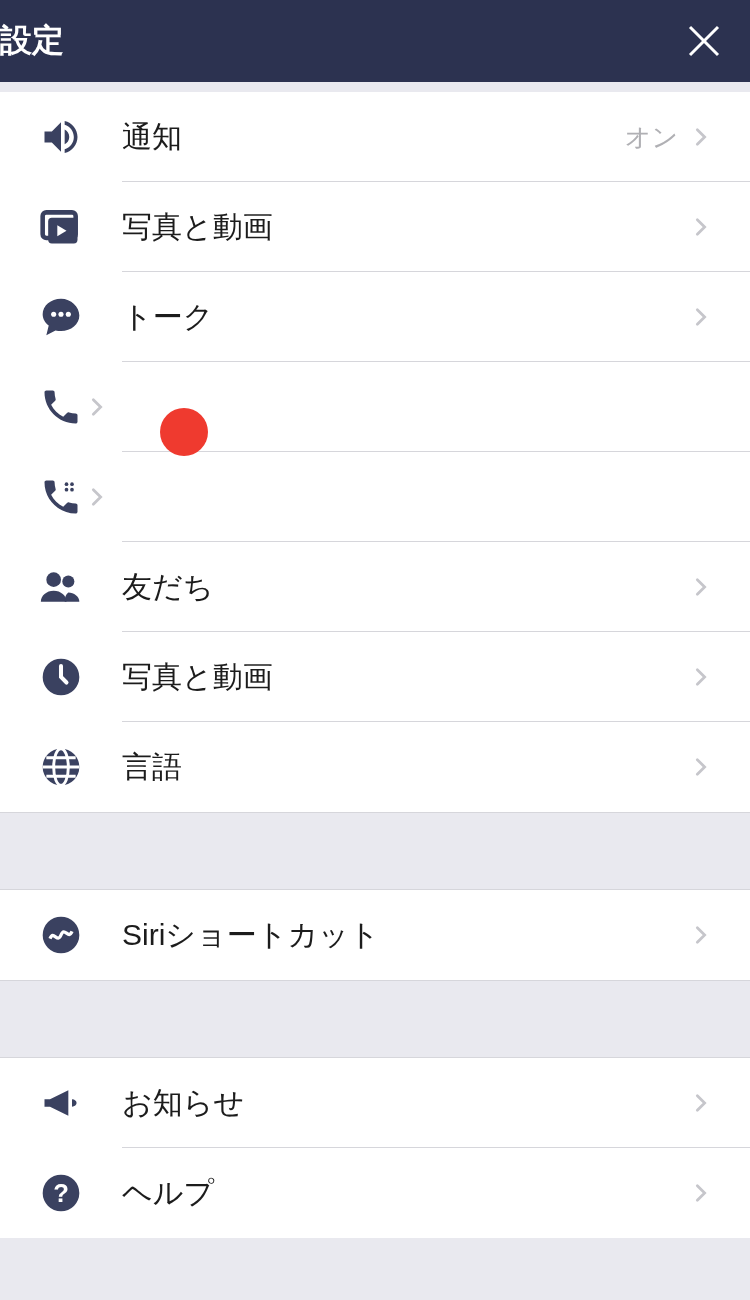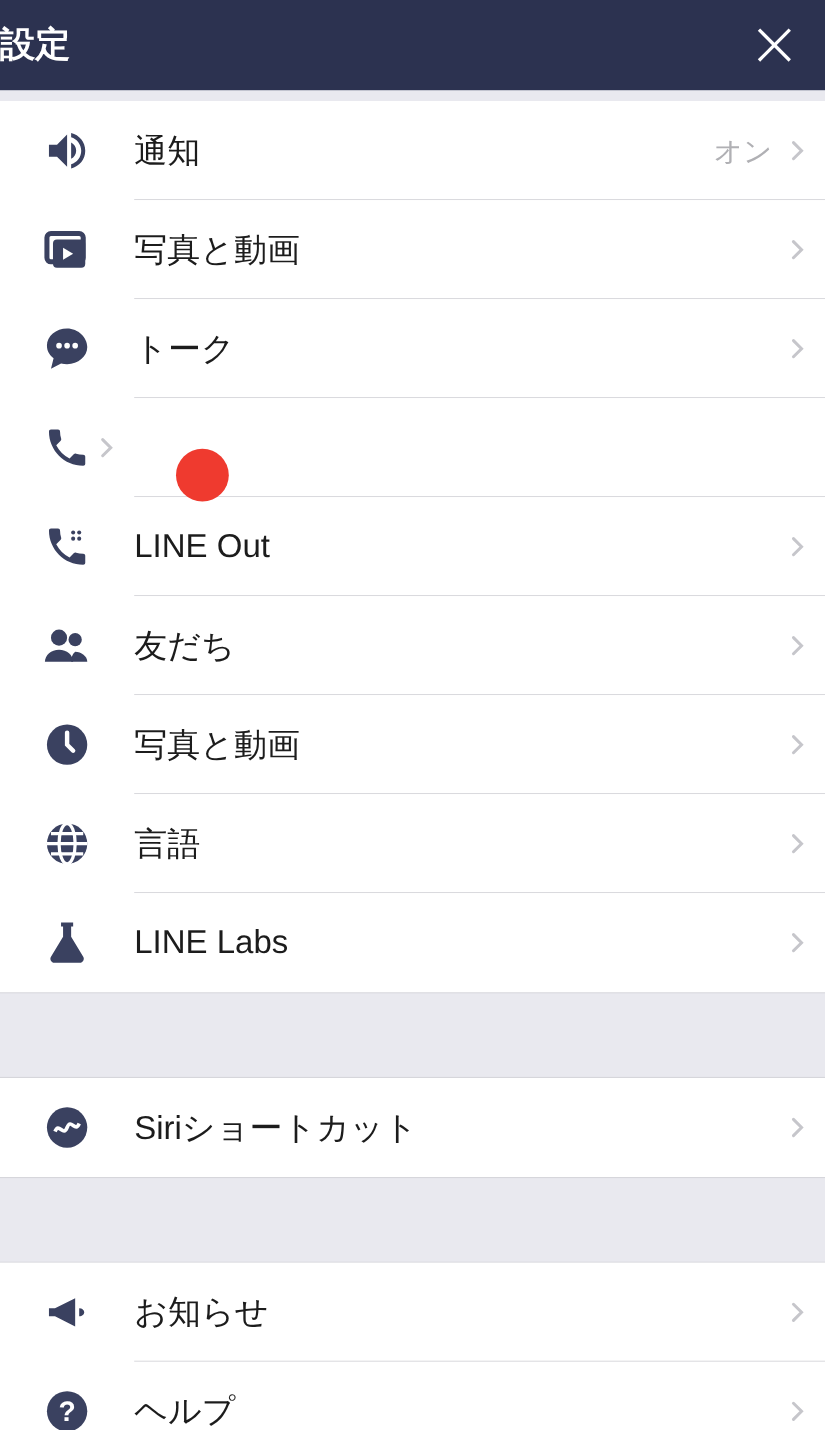--- a/index.html
+++ b/index.html
@@ -51,21 +51,21 @@
       border-top: 1px solid #d6d6db;
       border-bottom: 1px solid #d6d6db;
     }
     .list {
       background: #ffffff;
     }
     .list-item {
       display: flex;
       align-items: center;
       height: 90px;
-      padding: 0 14px 0 36px;
+      padding: 0 38px 0 36px;
       cursor: pointer;
       position: relative;
       background: #ffffff;
     }
     .list-item .divider {
       position: absolute;
       bottom: 0;
       left: 122px;
       right: 0;
       height: 1px;
@@ -186,21 +186,20 @@
   <div class="list-item">
     <span class="item-icon">
       <svg width="44" height="44" viewBox="0 0 24 24" fill="#3a4160">
           <path d="M6.62 10.79c1.44 2.83 3.76 5.14 6.59 6.59l2.2-2.2c.27-.27.67-.36 1.02-.24 1.12.37 2.33.57 3.57.57.55 0 1 .45 1 1V20c0 .55-.45 1-1 1-9.39 0-17-7.61-17-17 0-.55.45-1 1-1h3.5c.55 0 1 .45 1 1 0 1.25.2 2.45.57 3.57.11.35.03.74-.25 1.02l-2.2 2.2z"></path>
           <circle cx="15" cy="5" r="1"></circle>
           <circle cx="18" cy="5" r="1"></circle>
           <circle cx="15" cy="8" r="1"></circle>
           <circle cx="18" cy="8" r="1"></circle>
         </svg>
     </span>
-    <span class="item-label">LINE Out</span>
     <svg class="chevron" viewBox="0 0 24 24">
         <path d="M8 4l8 8-8 8" stroke="#c6c6cb" stroke-width="3" fill="none" stroke-linecap="round"></path>
       </svg>
     <div class="divider"></div>
   </div>
 
   <div class="list-item">
     <span class="item-icon">
       <svg width="44" height="44" viewBox="0 0 24 24" fill="#3a4160">
           <circle cx="8" cy="8" r="4"></circle>
@@ -239,31 +238,20 @@
           <path d="M4 7h16M4 17h16" stroke="#fff" stroke-width="1.6"></path>
         </svg>
     </span>
     <span class="item-label">言語</span>
     <svg class="chevron" viewBox="0 0 24 24">
         <path d="M8 4l8 8-8 8" stroke="#c6c6cb" stroke-width="3" fill="none" stroke-linecap="round"></path>
       </svg>
     <div class="divider"></div>
   </div>
 
-  <div class="list-item">
-    <span class="item-icon">
-      <svg width="44" height="44" viewBox="0 0 24 24" fill="#3a4160">
-          <path d="M9 2h6v2h-1v5l6 10c.8 1.3-.2 3-1.7 3H5.7c-1.5 0-2.5-1.7-1.7-3l6-10V4H9V2z"></path>
-        </svg>
-    </span>
-    <span class="item-label">LINE Labs</span>
-    <svg class="chevron" viewBox="0 0 24 24">
-        <path d="M8 4l8 8-8 8" stroke="#c6c6cb" stroke-width="3" fill="none" stroke-linecap="round"></path>
-      </svg>
-  </div>
 </div>
 
 <div class="section-gap-large"></div>
 
 <div class="list">
   <div class="list-item">
     <span class="item-icon">
       <svg width="44" height="44" viewBox="0 0 24 24" fill="#3a4160">
           <circle cx="12" cy="12" r="10"></circle>
           <path d="M6 14c2-5 4 3 6-2s4 3 6-2" stroke="#fff" stroke-width="1.8" fill="none"></path>

